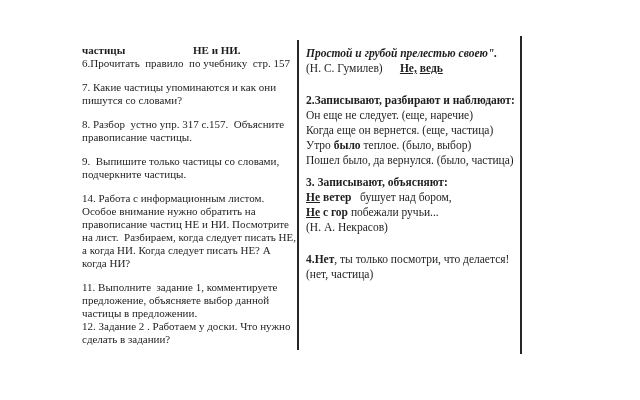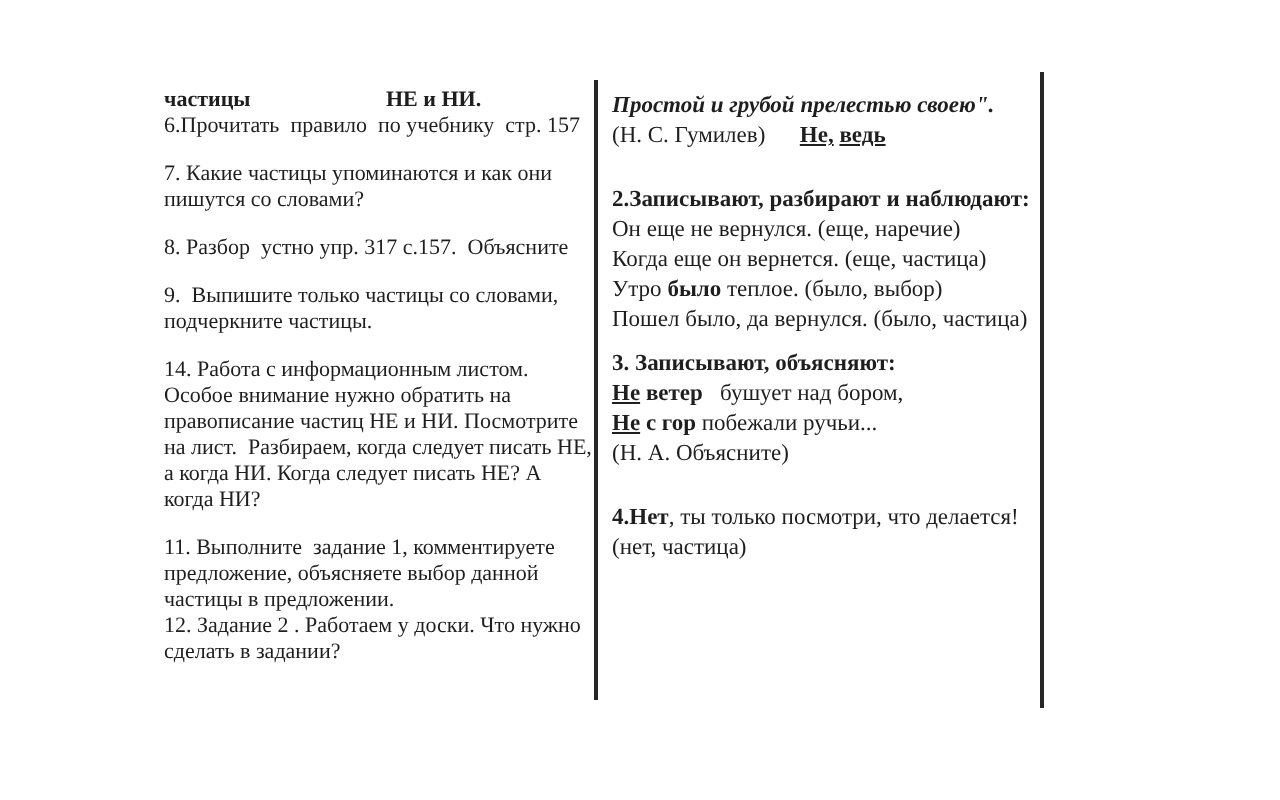--- a/index.html
+++ b/index.html
@@ -50,20 +50,21 @@
     </div>
     <div class="para">
         <div class="line">6.Прочитать  правило  по учебнику  стр. 157</div>
       </div>
     <div class="para">
         <div class="line">7. Какие частицы упоминаются и как они</div>
         <div class="line">пишутся со словами?</div>
       </div>
     <div class="para">
         <div class="line">8. Разбор  устно упр. 317 с.157.  Объясните</div>
+        <div class="line">правописание частицы.</div>
       </div>
     <div class="para">
         <div class="line">9.  Выпишите только частицы со словами,</div>
         <div class="line">подчеркните частицы.</div>
       </div>
     <div class="para">
         <div class="line">14. Работа с информационным листом.</div>
         <div class="line">Особое внимание нужно обратить на</div>
         <div class="line">правописание частиц НЕ и НИ. Посмотрите</div>
         <div class="line">на лист.  Разбираем, когда следует писать НЕ,</div>
@@ -81,30 +82,30 @@
       </div>
   </div>
 
   <div class="col col-right">
     <div class="block">
         <div class="line"><span class="b i">Простой и грубой прелестью своею".</span></div>
         <div class="line"><span>(Н. С. Гумилев)</span><span>      </span><span class="b u">Не,</span><span> </span><span class="b u">ведь</span></div>
       </div>
     <div class="block gap-sm">
         <div class="line"><span class="b">2.Записывают, разбирают и наблюдают:</span></div>
-        <div class="line"><span>Он еще не вернулся. (еще, наречие)</span></div>
+        <div class="line"><span>Он еще не следует. (еще, наречие)</span></div>
         <div class="line"><span>Когда еще он вернется. (еще, частица)</span></div>
         <div class="line"><span>Утро </span><span class="b">было</span><span> теплое. (было, выбор)</span></div>
         <div class="line"><span>Пошел было, да вернулся. (было, частица)</span></div>
       </div>
     <div class="block">
         <div class="line"><span class="b">3. Записывают, объясняют:</span></div>
         <div class="line"><span class="b u">Не</span><span class="b"> ветер</span><span>   бушует над бором,</span></div>
         <div class="line"><span class="b u">Не</span><span class="b"> с гор</span><span> побежали ручьи...</span></div>
-        <div class="line"><span>(Н. А. Объясните)</span></div>
+        <div class="line"><span>(Н. А. Некрасов)</span></div>
       </div>
     <div class="block">
         <div class="line"><span class="b">4.Нет</span><span>, ты только посмотри, что делается!</span></div>
         <div class="line"><span>(нет, частица)</span></div>
       </div>
   </div>
 
 </div>
 
 </body></html>

